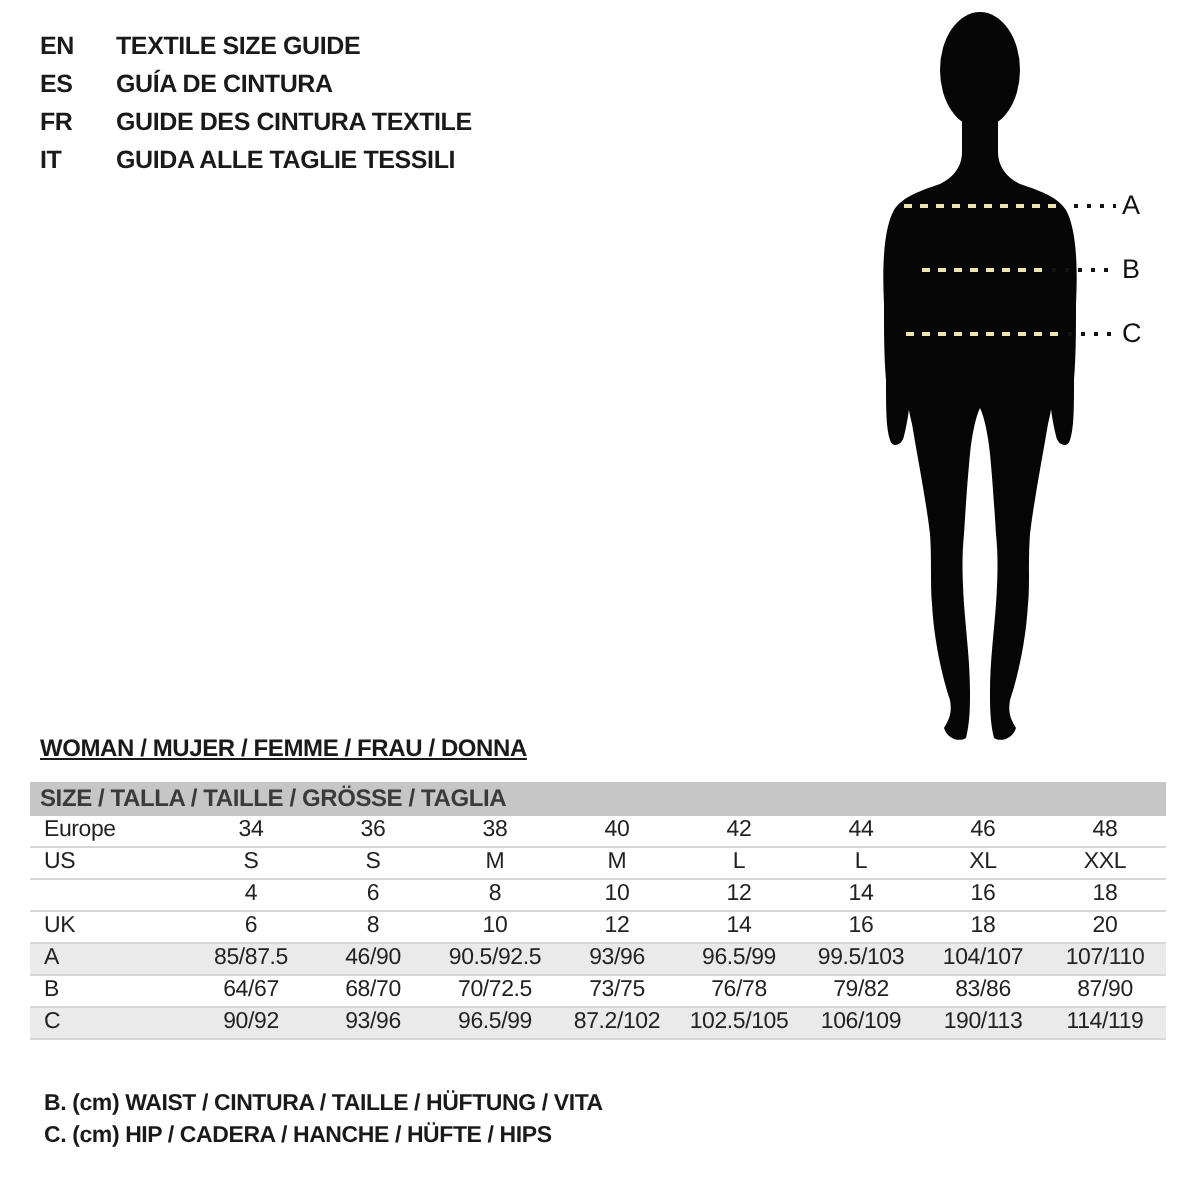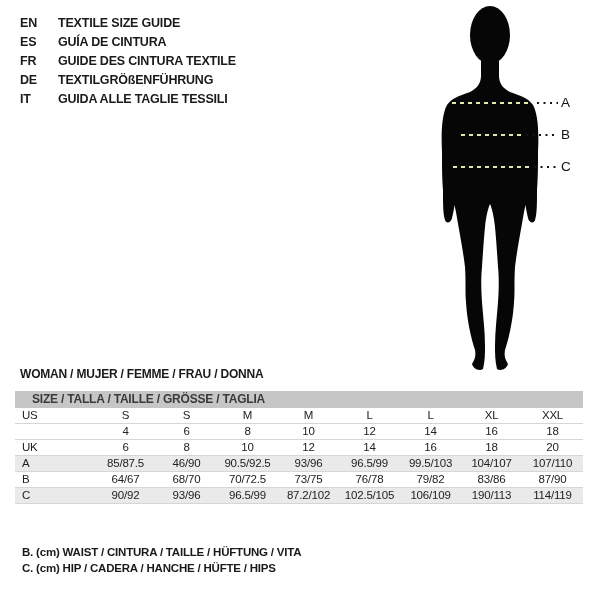--- a/index.html
+++ b/index.html
@@ -12,26 +12,26 @@
   .lang-block { position:absolute; left:20px; top:14px; }
   .lang-row { height:19px; line-height:19px; font-size:12.5px; font-weight:700; letter-spacing:-0.2px; white-space:nowrap; }
   .lang-code { display:inline-block; width:38px; }
 
   
   .figure { position:absolute; left:0; top:0; width:600px; height:375px; }
   .figure svg { position:absolute; left:425px; top:2px; }
   .marker-label { position:absolute; left:561px; font-size:13.5px; font-weight:400; color:#111; }
 
   
-  .section-heading { position:absolute; left:20px; top:367px; font-size:12px; font-weight:700; letter-spacing:-0.2px; }
+  .section-heading { position:absolute; left:20px; top:367px; font-size:12px; font-weight:700; letter-spacing:-0.2px;text-decoration:underline; }
 
   
   .size-table { position:absolute; left:15px; top:391px; width:568px; }
   .thead {
-    background:#c6c6c6; height:17px; line-height:17px; padding-left:17px;
+    background:#c6c6c6; height:17px; line-height:17px; padding-left:5px;
     font-size:12px; font-weight:700; color:#3a3a3a; letter-spacing:-0.2px; box-sizing:border-box;
   }
   .trow { display:flex; height:15px; line-height:15px; font-size:11.5px; color:#222; border-bottom:1px solid #d6d6d6; letter-spacing:-0.2px; }
   .trow .tlabel { width:80px; padding-left:7px; box-sizing:border-box; }
   .trow .tcell { flex:1; text-align:center; }
   .trow.shaded { background:#eaeaea; }
 
   
   .legend { position:absolute; left:22px; top:545px; }
   .legend-line { height:15.5px; line-height:15.5px; font-size:11.5px; font-weight:700; letter-spacing:-0.2px; white-space:nowrap; }
@@ -43,23 +43,20 @@
 
   <div class="lang-block">
     <div class="lang-row">
       <span class="lang-code">EN</span><span>TEXTILE SIZE GUIDE</span>
     </div>
     <div class="lang-row">
       <span class="lang-code">ES</span><span>GUÍA DE CINTURA</span>
     </div>
     <div class="lang-row">
       <span class="lang-code">FR</span><span>GUIDE DES CINTURA TEXTILE</span>
-    </div>
-    <div class="lang-row">
-      <span class="lang-code">DE</span><span>TEXTILGRÖßENFÜHRUNG</span>
     </div>
     <div class="lang-row">
       <span class="lang-code">IT</span><span>GUIDA ALLE TAGLIE TESSILI</span>
     </div>
   </div>
 
   <div class="figure">
     <svg width="175" height="372" viewBox="0 0 175 372">
       <ellipse cx="65" cy="33" rx="20" ry="29" fill="#060606"></ellipse>
       <path fill="#060606" d="
@@ -119,20 +116,31 @@
     <span class="marker-label" style="top:95px">A</span>
     <span class="marker-label" style="top:127px">B</span>
     <span class="marker-label" style="top:159px">C</span>
   </div>
 
   <div class="section-heading">WOMAN / MUJER / FEMME / FRAU / DONNA</div>
 
   <div class="size-table">
     <div class="thead">SIZE / TALLA / TAILLE / GRÖSSE / TAGLIA</div>
 
+    <div class="trow">
+      <span class="tlabel">Europe</span>
+      <span class="tcell">34</span>
+      <span class="tcell">36</span>
+      <span class="tcell">38</span>
+      <span class="tcell">40</span>
+      <span class="tcell">42</span>
+      <span class="tcell">44</span>
+      <span class="tcell">46</span>
+      <span class="tcell">48</span>
+    </div>
 
     <div class="trow">
       <span class="tlabel">US</span>
       <span class="tcell">S</span>
       <span class="tcell">S</span>
       <span class="tcell">M</span>
       <span class="tcell">M</span>
       <span class="tcell">L</span>
       <span class="tcell">L</span>
       <span class="tcell">XL</span>

